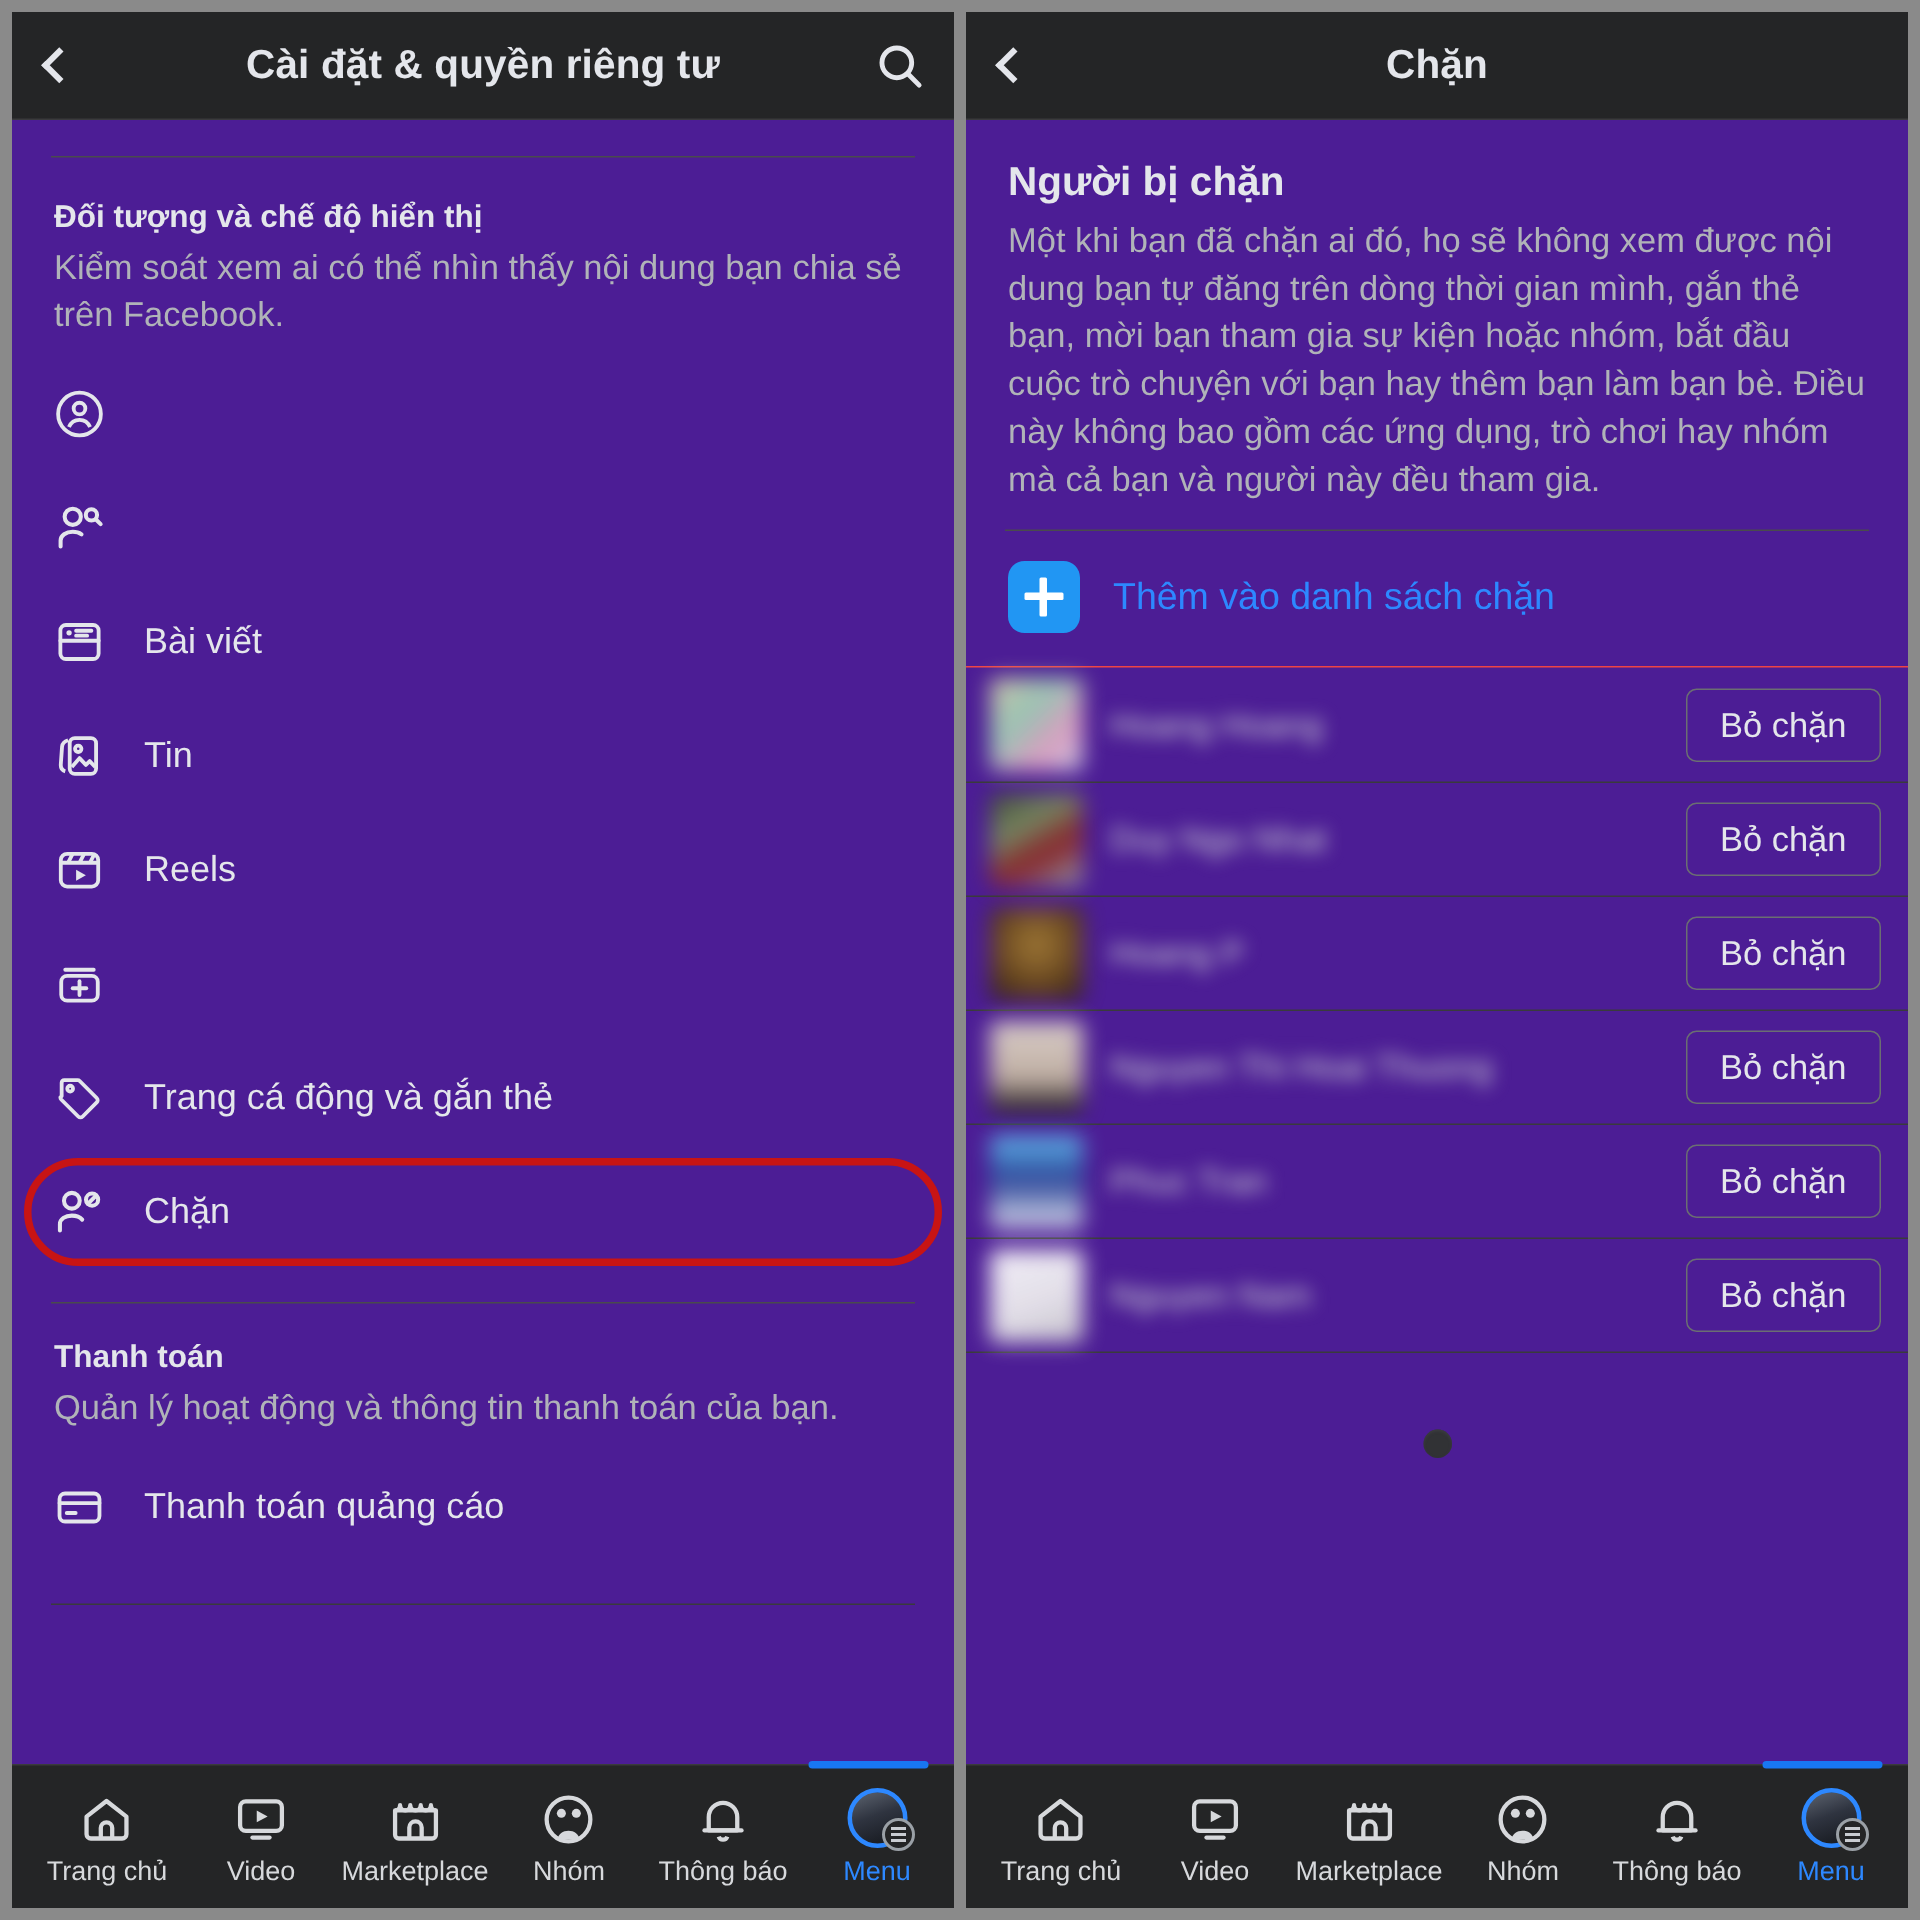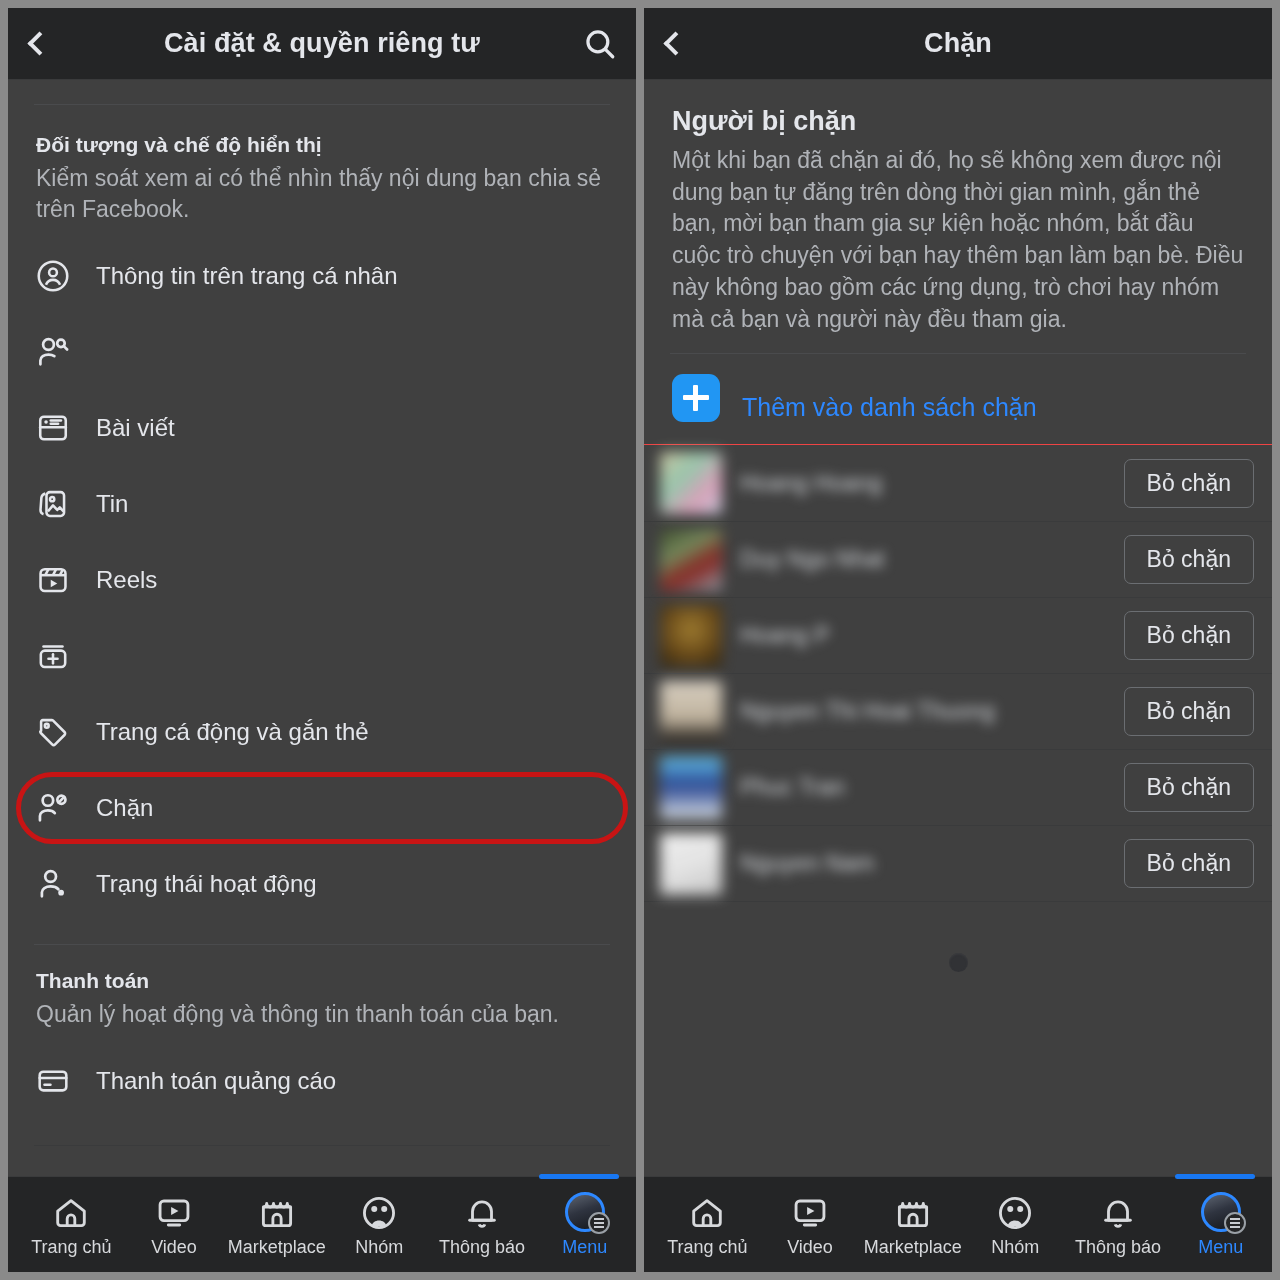--- a/index.html
+++ b/index.html
@@ -12,21 +12,21 @@
   .screens {
     position: absolute;
     inset: 0;
     display: flex;
     gap: 8px;
     padding: 8px 8px 8px 8px;
   }
   .phone {
     position: relative;
     flex: 1 1 0;
-    background: #404040;
+    background: #4c1d95;
     overflow: hidden;
     display: flex;
     flex-direction: column;
   }
 
   
   .hdr {
     height: 72px;
     flex: 0 0 72px;
     position: relative;
@@ -144,21 +144,21 @@
     line-height: 1.38;
     padding: 8px 28px 0 28px;
   }
   .r-sep {
     height: 1px;
     background: #4a4b4d;
     margin: 18px 26px 0 26px;
   }
   .add-row {
     display: flex;
-    align-items: flex-end;
+    align-items: center;
     gap: 22px;
     padding: 20px 28px 22px 28px;
   }
   .add-plus {
     width: 48px; height: 48px;
     flex: 0 0 48px;
     background: #2196f3;
     border-radius: 11px;
     position: relative;
   }
@@ -313,21 +313,20 @@
       <div class="menu-list">
 
         <div class="menu-item">
           <span class="ico">
             <svg width="36" height="36" viewBox="0 0 24 24" fill="none" stroke="#e4e6eb" stroke-width="1.7">
               <circle cx="12" cy="12" r="9.5"></circle>
                 <circle cx="12" cy="9.6" r="2.6"></circle>
               <path d="M7.3 17.8c.9-2.1 2.7-3.2 4.7-3.2s3.8 1.1 4.7 3.2"></path>
             </svg>
           </span>
-          <span class="lbl">Thông tin trên trang cá nhân</span>
         </div>
 
         <div class="menu-item">
           <span class="ico">
             <svg width="36" height="36" viewBox="0 0 24 24" fill="none" stroke="#e4e6eb" stroke-width="1.8" stroke-linecap="round">
               <circle cx="9" cy="7" r="3.6"></circle>
               <path d="M3.6 20.2v-2.6c0-2.3 2.4-3.9 5.4-3.9 1.5 0 2.9.4 3.9 1.1"></path>
               <circle cx="17.3" cy="6.2" r="2.5"></circle>
                 <line x1="19.2" y1="8.1" x2="21.4" y2="10.3"></line>
             </svg>
@@ -397,30 +396,20 @@
             <svg width="36" height="36" viewBox="0 0 24 24" fill="none" stroke="#e4e6eb" stroke-width="1.8" stroke-linecap="round">
               <circle cx="8.6" cy="7" r="3.5"></circle>
               <path d="M3.3 20.2v-2.8c0-2.3 2.4-3.8 5.3-3.8 2 0 3.7.7 4.6 1.8"></path>
               <circle cx="17.6" cy="6.5" r="2.7"></circle>
                 <line x1="15.7" y1="8.4" x2="19.5" y2="4.6"></line>
             </svg>
           </span>
           <span class="lbl">Chặn</span>
         </div>
 
-        <div class="menu-item">
-          <span class="ico">
-            <svg width="36" height="36" viewBox="0 0 24 24" fill="none" stroke="#e4e6eb" stroke-width="1.8" stroke-linecap="round">
-              <circle cx="10.4" cy="7" r="3.6"></circle>
-              <path d="M4.6 20.2v-2.7c0-2.3 2.5-3.9 5.8-3.9 2.2 0 4.1.7 5.2 1.9"></path>
-              <circle cx="17.4" cy="17.8" r="1.9" fill="#e4e6eb" stroke="none"></circle>
-            </svg>
-          </span>
-          <span class="lbl">Trạng thái hoạt động</span>
-        </div>
 
       </div>
 
       <div class="pay-sep"></div>
       <div class="sec-title" style="padding-top:24px">Thanh toán</div>
       <div class="sec-desc">Quản lý hoạt động và thông tin thanh toán của bạn.</div>
 
       <div class="menu-list">
         <div class="menu-item">
           <span class="ico">

